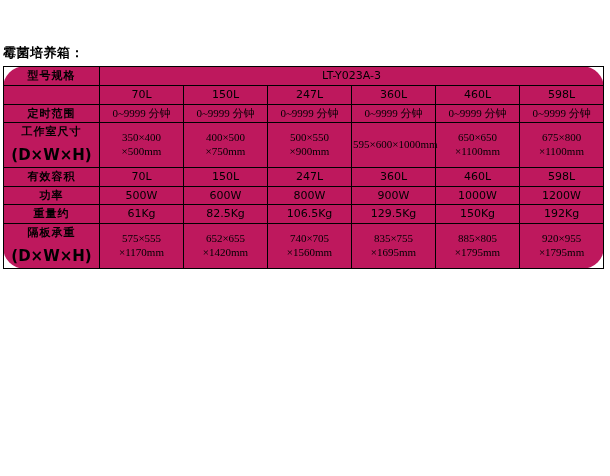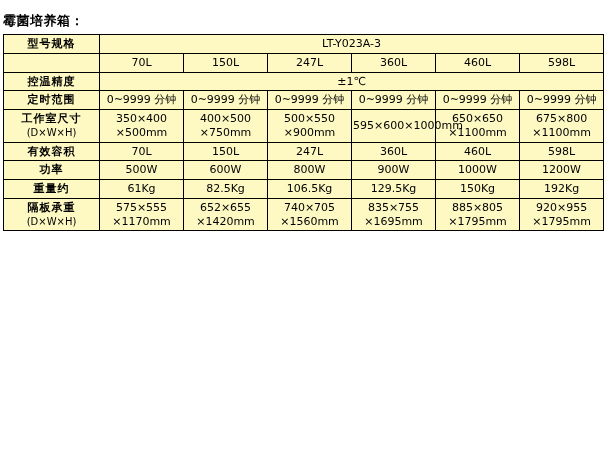--- a/index.html
+++ b/index.html
@@ -16,56 +16,59 @@
   }
   .page {
     width: 610px;
     height: 476px;
     position: relative;
     box-sizing: border-box;
   }
   .doc-title {
     font-size: 13px;
     font-weight: bold;
-    padding: 12px 0 4px 3px;
+    padding: 3px 0 4px 3px;
     letter-spacing: 0.5px;
+    margin-top: 41px;
   }
   table.spec {
     border-collapse: collapse;
     table-layout: fixed;
     width: 600px;
     margin-left: 3px;
-    background: #fef9c3;
+    background: #be185d;
+    border-radius: 22px;
   }
   table.spec td {
     border: 1px solid #000000;
     text-align: center;
     vertical-align: middle;
     font-size: 11px;
     line-height: 1.25;
     padding: 2px 1px;
   }
   td.label {
     font-weight: bold;
     font-size: 11.5px;
     letter-spacing: 1px;
     padding: 2px 2px;
   }
   td.label .sub {
-    font-weight: normal;
-    font-size: 10px;
+    font-weight: bold;
+    font-size: 15px;
     letter-spacing: 0;
     display: block;
-    margin-top: 1px;
+    margin-top: 7px;
   }
   td.val {
     font-size: 11px;
   }
   td.val-small {
     font-size: 10.5px;
+    font-family: Liberation Serif, serif;
   }
   .lab-line1 { display: block; }
   .w-label { width: 96px; }
   .w-col { width: 84px; }
 </style>
 </head>
 <body>
 
 <div class="page">
 
@@ -90,26 +93,20 @@
         <td class="label"></td>
         <td class="val">70L</td>
         <td class="val">150L</td>
         <td class="val">247L</td>
         <td class="val">360L</td>
         <td class="val">460L</td>
         <td class="val">598L</td>
       </tr>
     </tbody>
     <tbody id="rows-body">
-        <tr>
-          <td class="label">
-            <span class="lab-line1">控温精度</span>
-          </td>
-          <td class="val" colspan="6">±1℃</td>
-        </tr>
         <tr>
           <td class="label">
             <span class="lab-line1">定时范围</span>
           </td>
           <td class="val val-small">0~9999 分钟</td>
           <td class="val val-small">0~9999 分钟</td>
           <td class="val val-small">0~9999 分钟</td>
           <td class="val val-small">0~9999 分钟</td>
           <td class="val val-small">0~9999 分钟</td>
           <td class="val val-small">0~9999 分钟</td>

